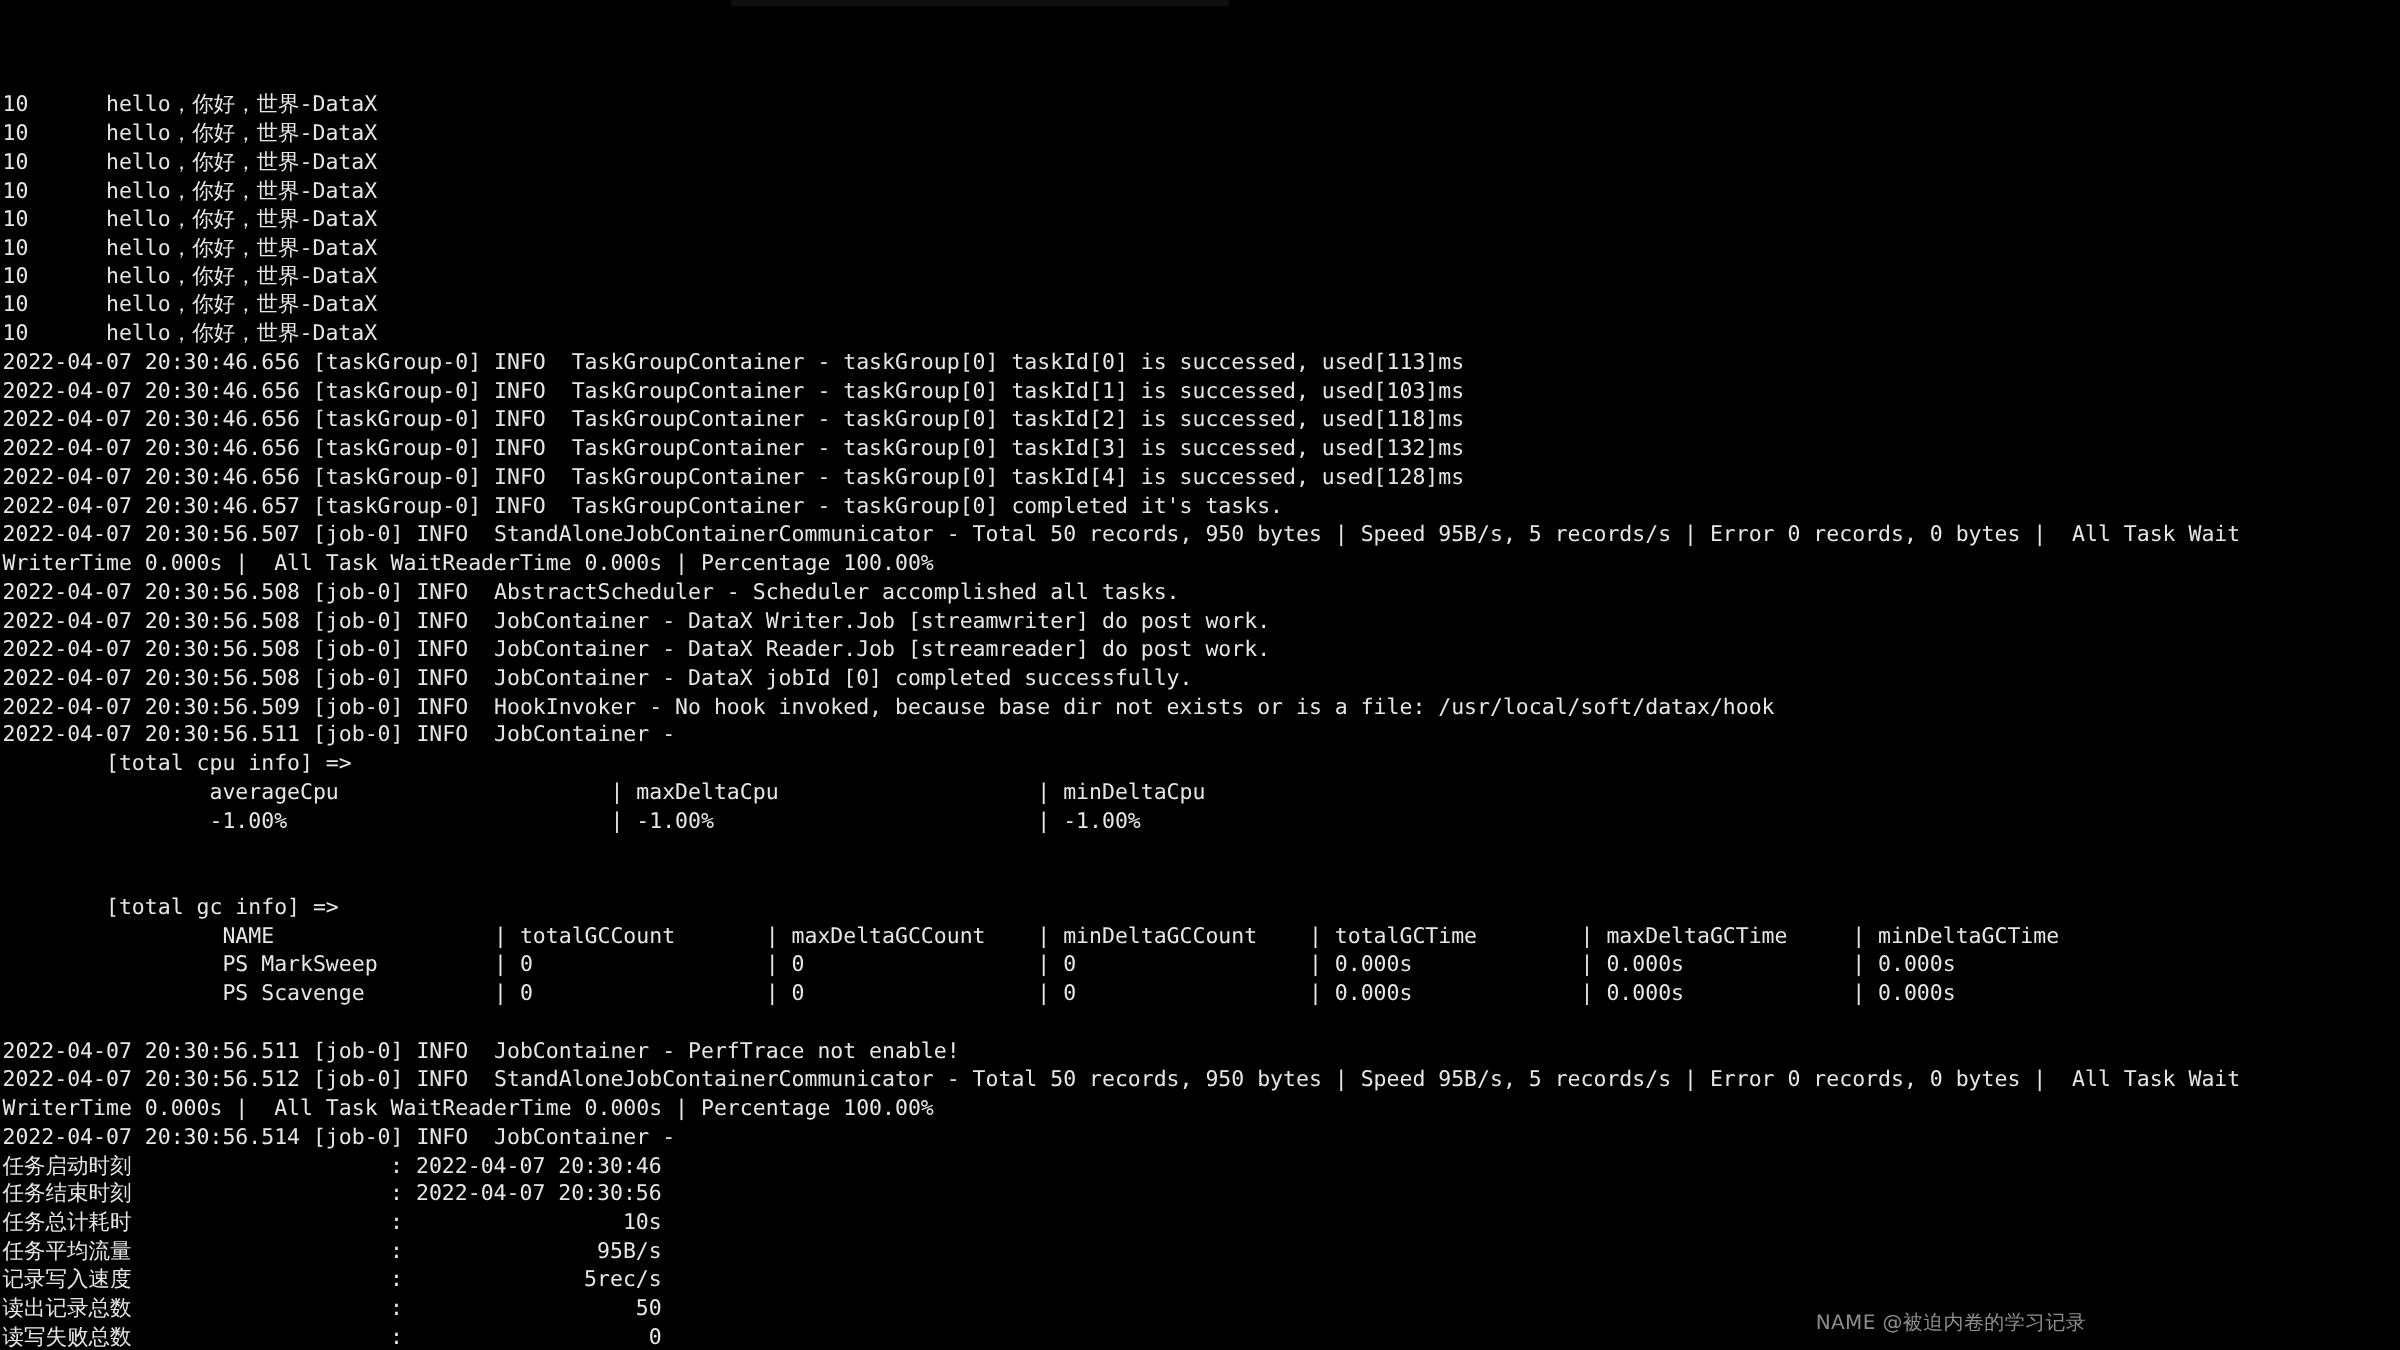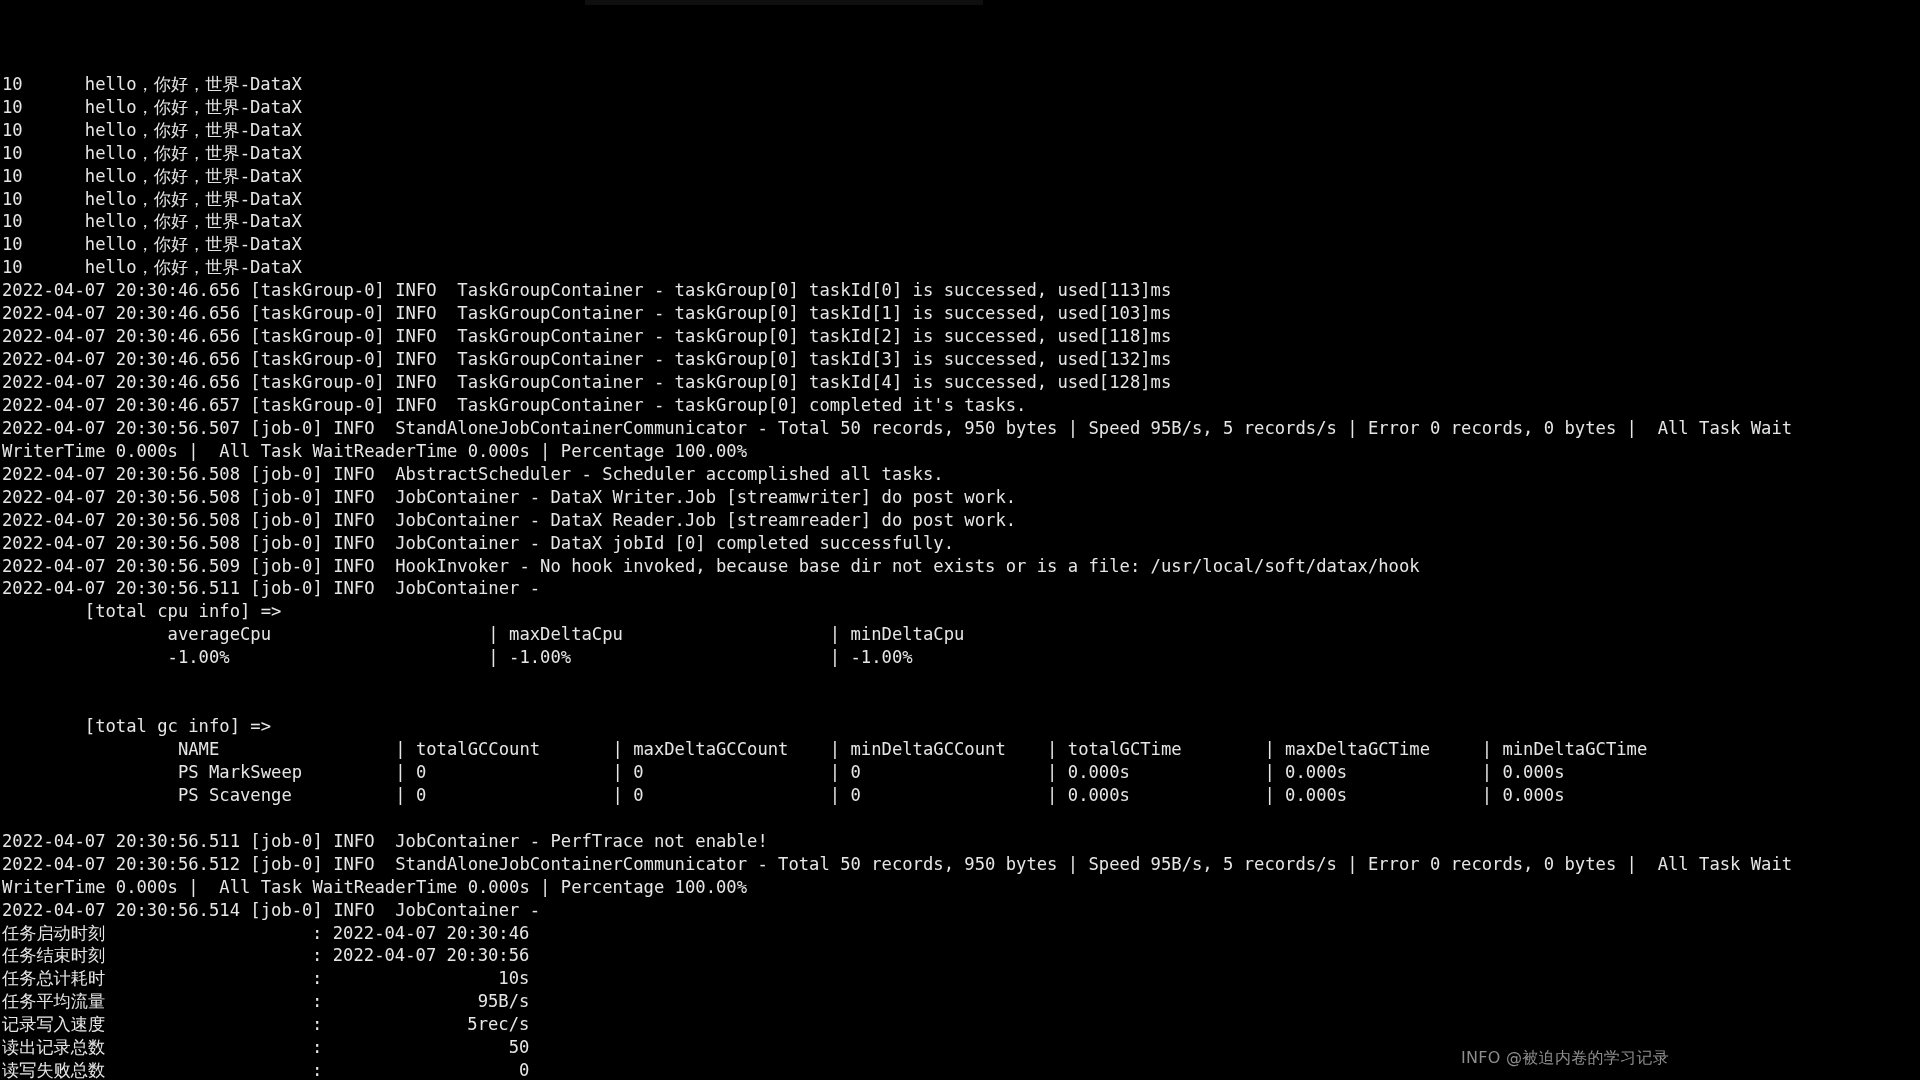--- a/index.html
+++ b/index.html
@@ -54,14 +54,14 @@
     background: #0f0f0f;
   }
 </style>
 </head>
 <body>
 
 <div id="terminal">
   <div id="topbar"></div>
   <div id="log-output"><div class="line">10      hello，你好，世界-DataX</div><div class="line">10      hello，你好，世界-DataX</div><div class="line">10      hello，你好，世界-DataX</div><div class="line">10      hello，你好，世界-DataX</div><div class="line">10      hello，你好，世界-DataX</div><div class="line">10      hello，你好，世界-DataX</div><div class="line">10      hello，你好，世界-DataX</div><div class="line">10      hello，你好，世界-DataX</div><div class="line">10      hello，你好，世界-DataX</div><div class="line">2022-04-07 20:30:46.656 [taskGroup-0] INFO  TaskGroupContainer - taskGroup[0] taskId[0] is successed, used[113]ms</div><div class="line">2022-04-07 20:30:46.656 [taskGroup-0] INFO  TaskGroupContainer - taskGroup[0] taskId[1] is successed, used[103]ms</div><div class="line">2022-04-07 20:30:46.656 [taskGroup-0] INFO  TaskGroupContainer - taskGroup[0] taskId[2] is successed, used[118]ms</div><div class="line">2022-04-07 20:30:46.656 [taskGroup-0] INFO  TaskGroupContainer - taskGroup[0] taskId[3] is successed, used[132]ms</div><div class="line">2022-04-07 20:30:46.656 [taskGroup-0] INFO  TaskGroupContainer - taskGroup[0] taskId[4] is successed, used[128]ms</div><div class="line">2022-04-07 20:30:46.657 [taskGroup-0] INFO  TaskGroupContainer - taskGroup[0] completed it's tasks.</div><div class="line">2022-04-07 20:30:56.507 [job-0] INFO  StandAloneJobContainerCommunicator - Total 50 records, 950 bytes | Speed 95B/s, 5 records/s | Error 0 records, 0 bytes |  All Task Wait</div><div class="line">WriterTime 0.000s |  All Task WaitReaderTime 0.000s | Percentage 100.00%</div><div class="line">2022-04-07 20:30:56.508 [job-0] INFO  AbstractScheduler - Scheduler accomplished all tasks.</div><div class="line">2022-04-07 20:30:56.508 [job-0] INFO  JobContainer - DataX Writer.Job [streamwriter] do post work.</div><div class="line">2022-04-07 20:30:56.508 [job-0] INFO  JobContainer - DataX Reader.Job [streamreader] do post work.</div><div class="line">2022-04-07 20:30:56.508 [job-0] INFO  JobContainer - DataX jobId [0] completed successfully.</div><div class="line">2022-04-07 20:30:56.509 [job-0] INFO  HookInvoker - No hook invoked, because base dir not exists or is a file: /usr/local/soft/datax/hook</div><div class="line">2022-04-07 20:30:56.511 [job-0] INFO  JobContainer - </div><div class="line">        [total cpu info] =&gt; </div><div class="line">                averageCpu                     | maxDeltaCpu                    | minDeltaCpu                    </div><div class="line">                -1.00%                         | -1.00%                         | -1.00%                         </div><div class="line blank"></div><div class="line blank"></div><div class="line">        [total gc info] =&gt; </div><div class="line">                 NAME                 | totalGCCount       | maxDeltaGCCount    | minDeltaGCCount    | totalGCTime        | maxDeltaGCTime     | minDeltaGCTime     </div><div class="line">                 PS MarkSweep         | 0                  | 0                  | 0                  | 0.000s             | 0.000s             | 0.000s             </div><div class="line">                 PS Scavenge          | 0                  | 0                  | 0                  | 0.000s             | 0.000s             | 0.000s             </div><div class="line blank"></div><div class="line">2022-04-07 20:30:56.511 [job-0] INFO  JobContainer - PerfTrace not enable!</div><div class="line">2022-04-07 20:30:56.512 [job-0] INFO  StandAloneJobContainerCommunicator - Total 50 records, 950 bytes | Speed 95B/s, 5 records/s | Error 0 records, 0 bytes |  All Task Wait</div><div class="line">WriterTime 0.000s |  All Task WaitReaderTime 0.000s | Percentage 100.00%</div><div class="line">2022-04-07 20:30:56.514 [job-0] INFO  JobContainer - </div><div class="line">任务启动时刻                    : 2022-04-07 20:30:46</div><div class="line">任务结束时刻                    : 2022-04-07 20:30:56</div><div class="line">任务总计耗时                    :                 10s</div><div class="line">任务平均流量                    :               95B/s</div><div class="line">记录写入速度                    :              5rec/s</div><div class="line">读出记录总数                    :                  50</div><div class="line">读写失败总数                    :                   0</div></div>
   
-  <div id="watermark">INFO @被迫内卷的学习记录</div>
+  <div id="watermark">NAME @被迫内卷的学习记录</div>
 </div>
 
 </body></html>

